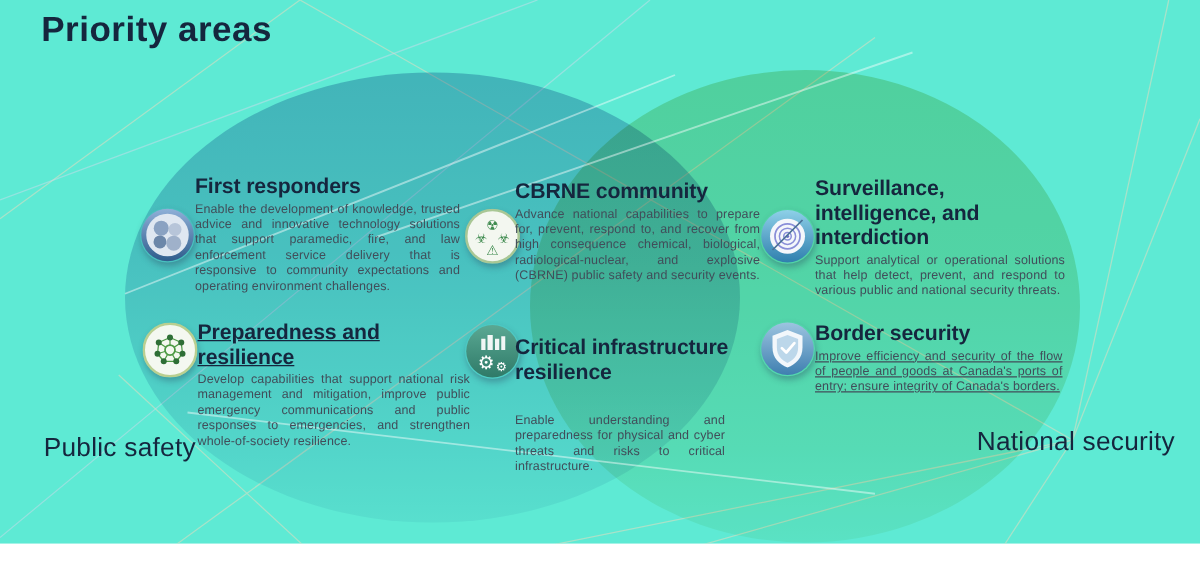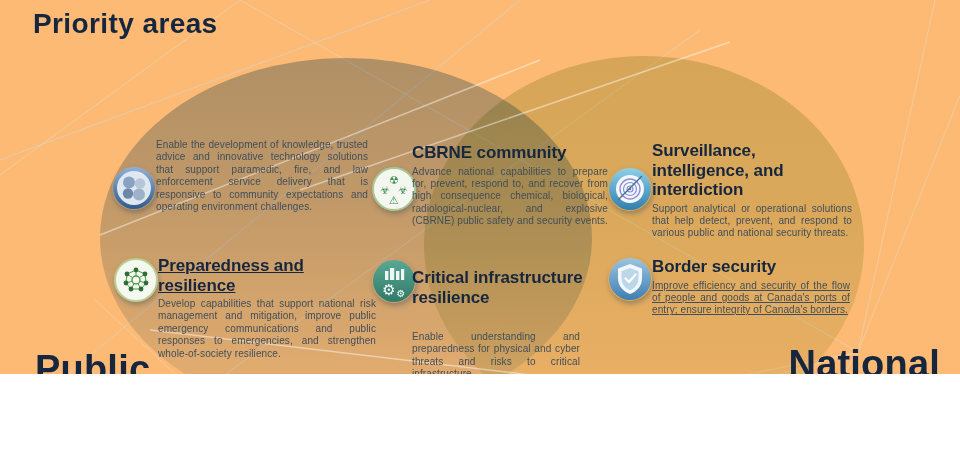--- a/index.html
+++ b/index.html
@@ -1,36 +1,36 @@
 <!DOCTYPE html>
 <html><head>
 <meta charset="utf-8">
 <style>
   html,body{margin:0;padding:0;background:#ffffff;}
   .stage{
-    position:relative;width:960px;height:374px;overflow:hidden;
-    background:#fdba74;font-family:"Liberation Sans",sans-serif;
+    position:relative;width:960px;height:435px;overflow:hidden;
+    background:#5eead4;font-family:"Liberation Sans",sans-serif;
   }
   .mesh{position:absolute;left:0;top:0;width:960px;height:469px;}
   .circle{position:absolute;border-radius:50%;mix-blend-mode:multiply;}
   .circle-public{
     left:100px;top:58px;width:492px;height:360px;
     background:linear-gradient(180deg,#b2c5df 0%,#c3d2e6 40%,#dce6f1 78%,#eef3f8 100%);
   }
   .circle-national{
     left:424px;top:56px;width:440px;height:378px;
     background:linear-gradient(180deg,#d8e3bf 0%,#dde7c8 42%,#e9efda 80%,#f4f7ec 100%);
   }
   .streaks{position:absolute;left:0;top:0;width:960px;height:469px;pointer-events:none;}
   .page-title{
     position:absolute;left:33px;top:8px;
     font-size:28px;font-weight:bold;letter-spacing:.4px;color:#15263e;
   }
   .zone-label{
-    position:absolute;font-size:38px;font-weight:bold;line-height:1.3;
+    position:absolute;font-size:21px;font-weight:normal;line-height:1.3;
     color:#15263e;letter-spacing:.2px;
   }
   .zone-public{left:35px;top:345px;width:220px;}
   .zone-national{left:700px;top:340px;width:240px;text-align:right;}
   .card{position:absolute;}
   .card h3{
     margin:0 0 3px 0;font-size:17px;font-weight:bold;line-height:1.15;
     color:#15263e;letter-spacing:-0.1px;
   }
   .card p{
@@ -92,20 +92,21 @@
       </defs>
       <circle cx="22" cy="22" r="21" fill="url(#gBlue1)"></circle>
       <circle cx="22" cy="22" r="17" fill="#dfe7f1"></circle>
       <circle cx="17" cy="16.5" r="6" fill="#8aa2c2"></circle>
       <circle cx="28" cy="17.5" r="5.2" fill="#b7c5d9"></circle>
       <circle cx="16" cy="27.5" r="5.2" fill="#6c87a9"></circle>
       <circle cx="27" cy="28.5" r="6" fill="#9fb1ca"></circle>
     </svg>
   </div>
   <div class="card" style="left:156px;top:139px;width:212px;">
+    <h3>First responders</h3>
     <p>Enable the development of knowledge, trusted advice and innovative technology solutions that support paramedic, fire, and law enforcement service delivery that is responsive to community expectations and operating environment challenges.</p>
   </div>
 
   <div class="icon-badge" style="left:372px;top:167px;">
     <svg viewBox="0 0 44 44">
       <circle cx="22" cy="22" r="21" fill="#f3f7f0" stroke="#a9c795" stroke-width="2"></circle>
       <text x="22" y="17" font-size="11" text-anchor="middle" fill="#3f8b4f" font-family="DejaVu Sans">☢</text>
       <text x="13" y="27" font-size="11" text-anchor="middle" fill="#3f8b4f" font-family="DejaVu Sans">☣</text>
       <text x="31" y="27" font-size="11" text-anchor="middle" fill="#3f8b4f" font-family="DejaVu Sans">☣</text>
       <text x="22" y="37" font-size="11" text-anchor="middle" fill="#3f8b4f" font-family="DejaVu Sans">⚠</text>

